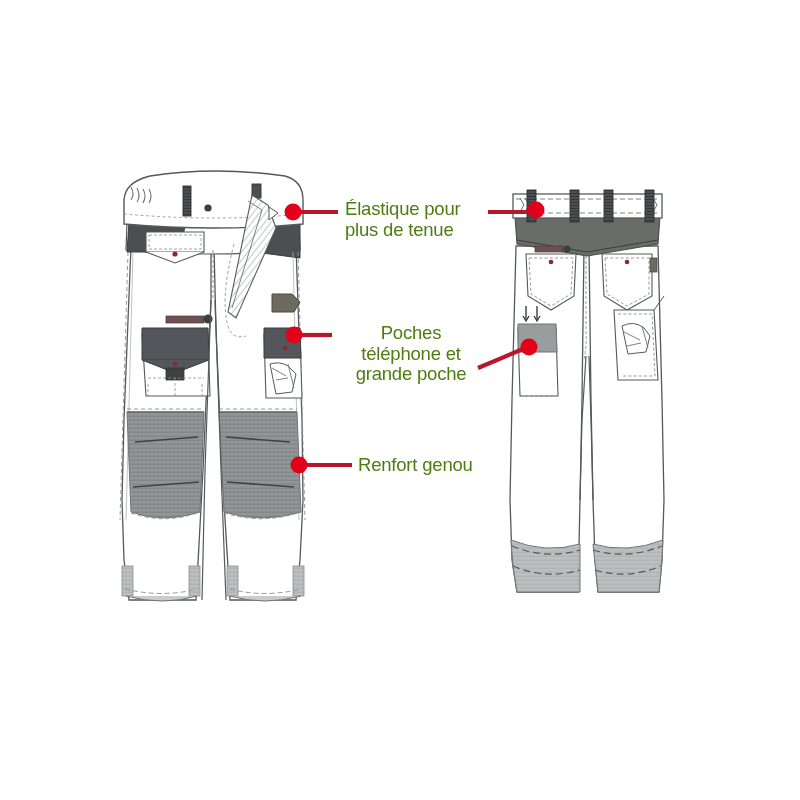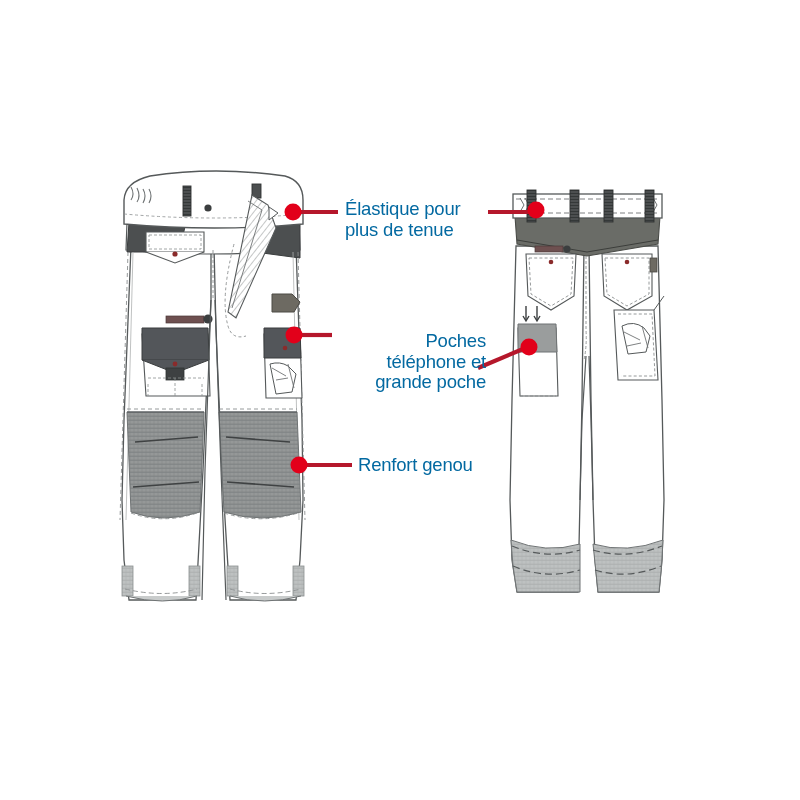--- a/index.html
+++ b/index.html
@@ -6,30 +6,30 @@
   html,body{margin:0;padding:0;}
   body{
     width:800px;height:800px;background:#ffffff;overflow:hidden;position:relative;
     font-family:"Liberation Sans","DejaVu Sans",sans-serif;
   }
   #stage{position:absolute;inset:0;width:800px;height:800px;}
   #stage svg{display:block;width:800px;height:800px;}
 
   .callout-text{
     position:absolute;
-    color:#0369a1;
+    color:#4d7c0f;
     font-family:"Liberation Sans","DejaVu Sans",sans-serif;
     font-size:18.5px;
     line-height:1.12;
     letter-spacing:-0.2px;
     white-space:pre;
     user-select:none;
   }
   #callout-1-text{left:345px;top:199px;text-align:left;}
-  #callout-2-text{left:336px;top:331px;text-align:right;width:150px;}
+  #callout-2-text{left:336px;top:323px;text-align:center;width:150px;}
   #callout-3-text{left:358px;top:455px;text-align:right;}
 </style>
 </head>
 <body>
 
 <div id="stage">
 <svg viewBox="0 0 800 800" xmlns="http://www.w3.org/2000/svg">
   <defs>
     <pattern id="knitMid" width="4" height="4" patternUnits="userSpaceOnUse">
       <rect width="4" height="4" fill="#8d9090"></rect>

